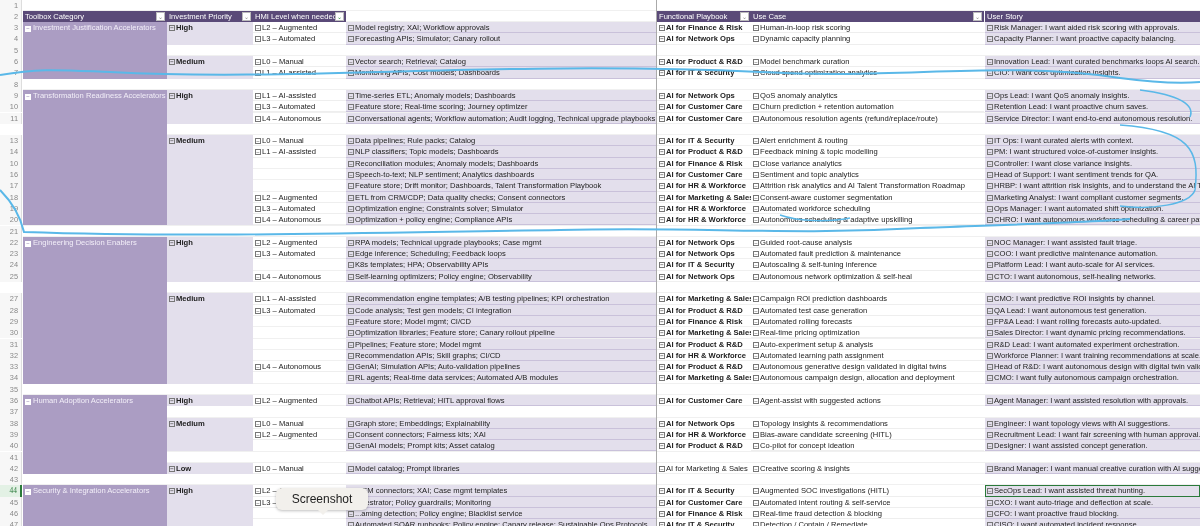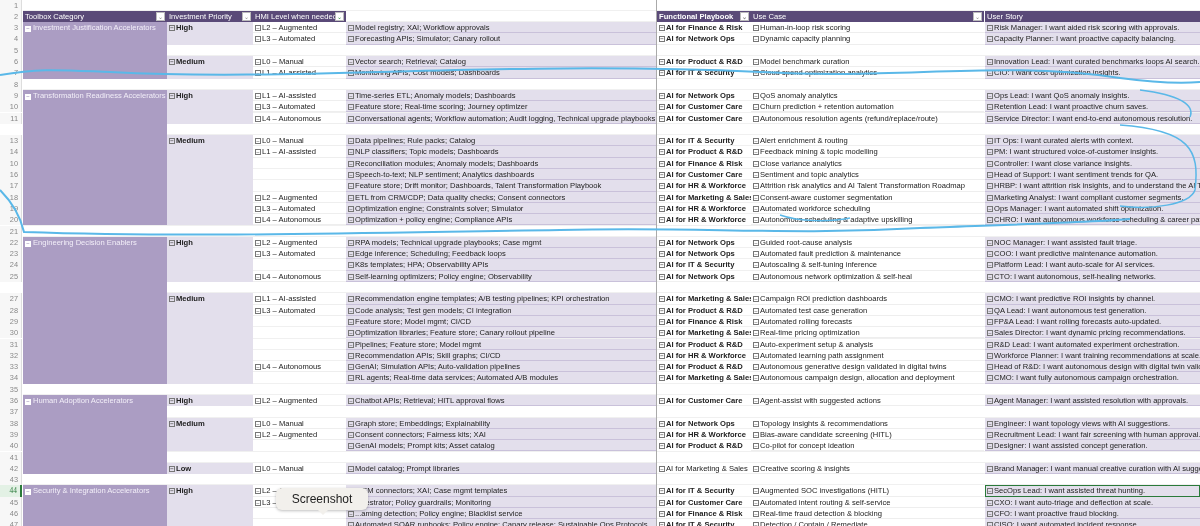--- a/index.html
+++ b/index.html
@@ -9,21 +9,21 @@
   .cell { position: absolute; top: 0; height: 11.3px; line-height: 11.3px; white-space: nowrap; overflow: hidden; padding-left: 2px; font-size: 7.6px; }
   .rownum { left: 0; width: 22px; text-align: right; padding-right: 3px; color: #888; font-size: 7.4px; background: #f7f7f7; border-right: 1px solid #ddd; }
   .rownum.active { color: #2a7a3a; background: #e3f1e5; border-right: 2px solid #2a7a3a; font-family: Liberation Serif, serif; }
   .hdr { background: #5a4a78; color: #fff; font-weight: normal; }
   .hdr .filter { position: absolute; right: 2px; top: 1px; width: 9px; height: 9px; background: #fff; border: 1px solid #bbb; color: #888; font-size: 6px; line-height: 8px; text-align: center; }
   .hdr .filter.on { color: #2a8a3a; }
   .c-cat { left: 23px; width: 144px; }
   .c-pri { left: 167px; width: 86px; }
   .c-hmi { left: 253px; width: 93px; }
   .c-tool { left: 346px; width: 310px; }
-  .c-play { left: 657px; width: 94px; font-weight: bold; }
+  .c-play { left: 657px; width: 94px; }
   .c-use { left: 751px; width: 233px; }
   .c-story { left: 985px; width: 215px; }
   .catblock { position: absolute; left: 23px; width: 144px; background: #ab9dc3; }
   .catlabel { position: absolute; left: 23px; width: 144px; height: 11.3px; line-height: 11.3px; color: #f2eef8; font-size: 7.6px; padding-left: 2px; white-space: nowrap; overflow: hidden; }
   .priblock { position: absolute; left: 167px; width: 86px; background: #e3dfec; }
   .prilabel { position: absolute; left: 167px; height: 11.3px; line-height: 11.3px; font-weight: bold; font-size: 7.6px; padding-left: 2px; }
   .tool { background: #e3dfec; border-bottom: 1px solid #c9c1da; }
   .story { background: #e3dfec; border-bottom: 1px solid #c9c1da; }
   .play { font-weight: bold; }
   .play.normal { font-weight: normal; }

